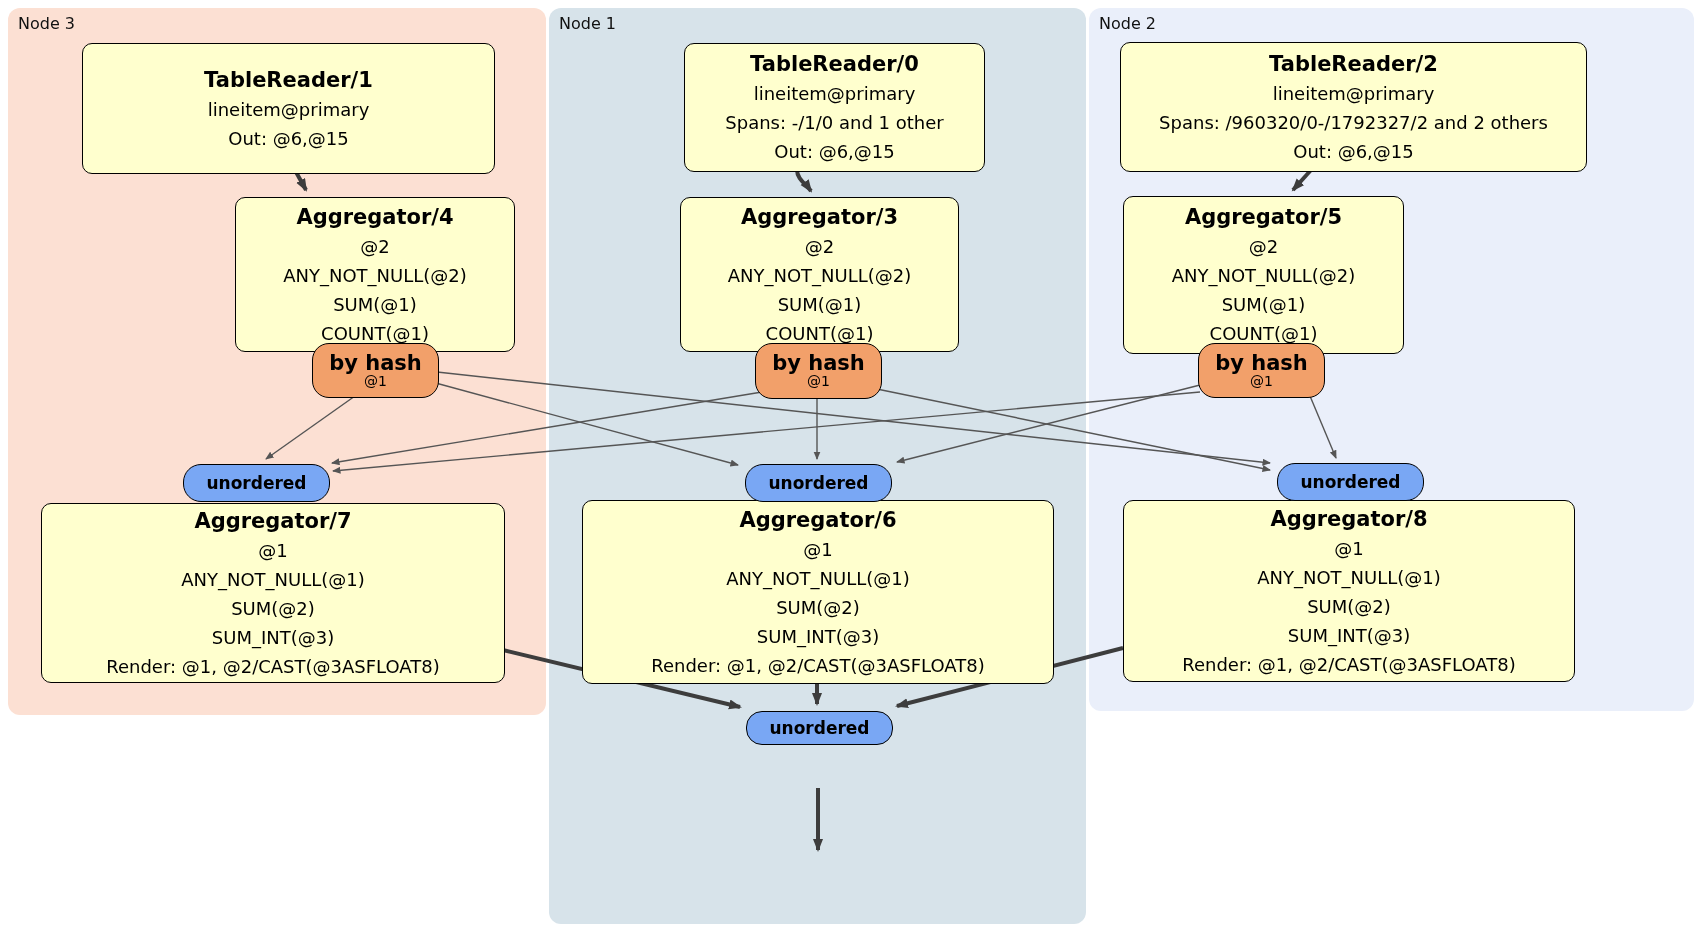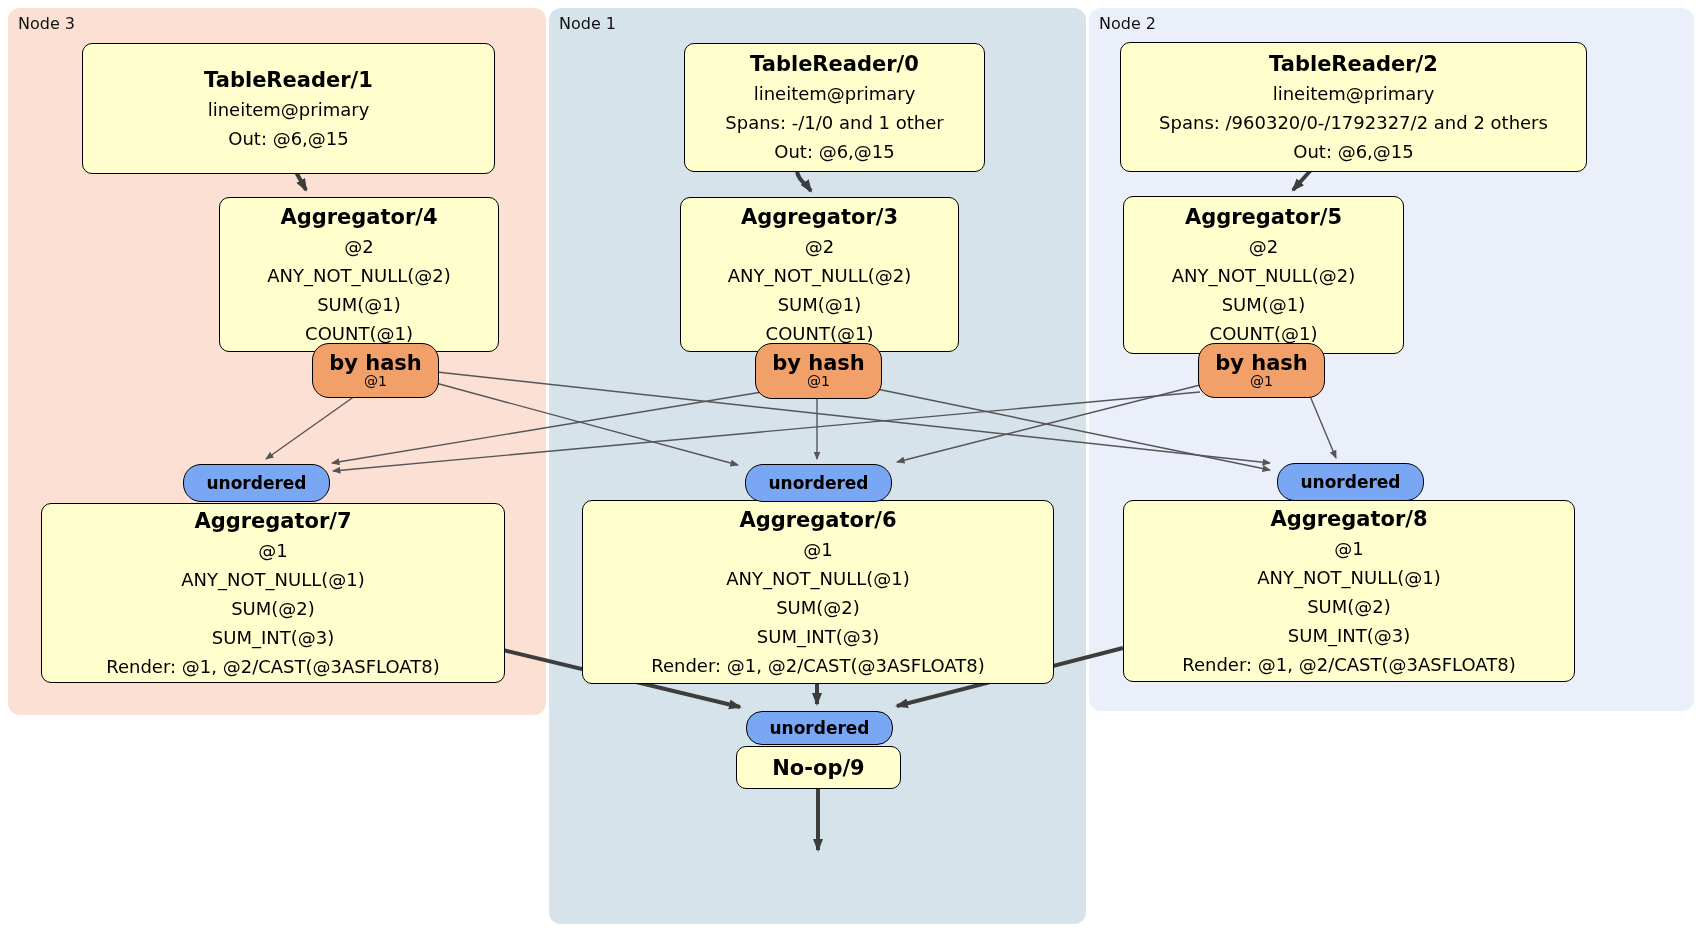--- a/index.html
+++ b/index.html
@@ -79,21 +79,21 @@
     <div class="l">Spans: -/1/0 and 1 other</div>
     <div class="l">Out: @6,@15</div>
   </div>
   <div class="box" style="left:1120px;top:42px;width:465px;height:128px;">
     <div class="t">TableReader/2</div>
     <div class="l">lineitem@primary</div>
     <div class="l">Spans: /960320/0-/1792327/2 and 2 others</div>
     <div class="l">Out: @6,@15</div>
   </div>
 
-  <div class="box" style="left:219px;top:197px;width:278px;height:153px;">
+  <div class="box" style="left:235px;top:197px;width:278px;height:153px;">
     <div class="t">Aggregator/4</div>
     <div class="l">@2</div>
     <div class="l">ANY_NOT_NULL(@2)</div>
     <div class="l">SUM(@1)</div>
     <div class="l">COUNT(@1)</div>
   </div>
   <div class="box" style="left:680px;top:197px;width:277px;height:153px;">
     <div class="t">Aggregator/3</div>
     <div class="l">@2</div>
     <div class="l">ANY_NOT_NULL(@2)</div>
@@ -152,17 +152,14 @@
     <div class="l">@1</div>
     <div class="l">ANY_NOT_NULL(@1)</div>
     <div class="l">SUM(@2)</div>
     <div class="l">SUM_INT(@3)</div>
     <div class="l">Render: @1, @2/CAST(@3ASFLOAT8)</div>
   </div>
 
   <div class="sync" style="left:746px;top:711px;width:145px;height:32px;border-radius:16px;">
     <span>unordered</span>
   </div>
-  <div class="box" style="left:736px;top:746px;width:163px;height:41px;">
-    <div class="t">No-op/9</div>
-  </div>
 
 </div>
 
 </body></html>

